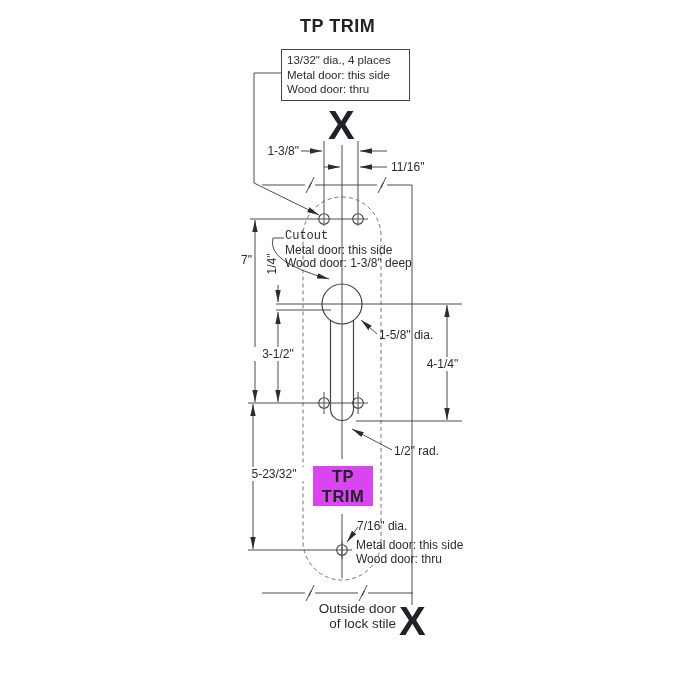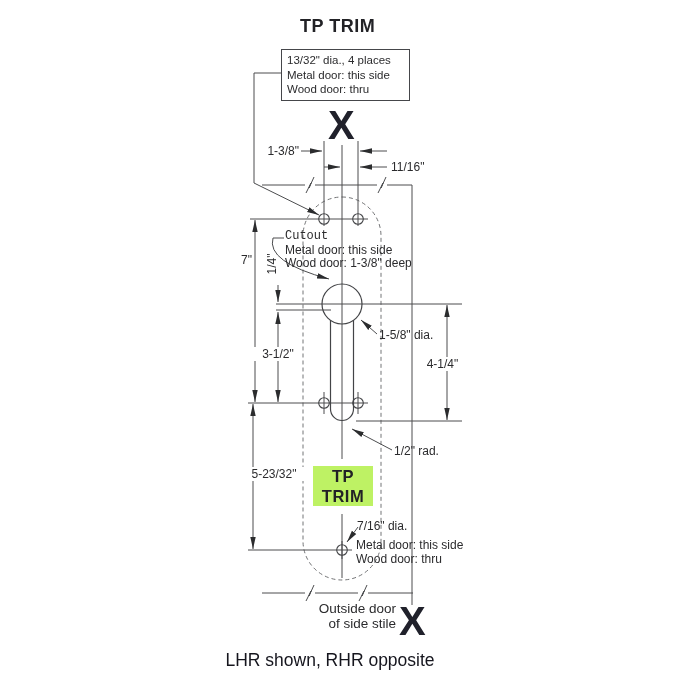--- a/index.html
+++ b/index.html
@@ -26,21 +26,21 @@
   .callout-box{
     position:absolute;left:281px;top:49px;width:129px;
     border:1.2px solid #45464a;background:#ffffff;
     padding:3px 0 3px 5px;font-size:11.5px;line-height:14.5px;color:#2b2b2d;
     box-sizing:border-box;white-space:nowrap;
   }
   .note-block{position:absolute;font-size:12px;line-height:13.5px;color:#2b2b2d;white-space:nowrap;}
   .trim-label{
     position:absolute;left:313px;top:466px;width:60px;text-align:center;
     font-weight:bold;font-size:16.5px;line-height:20px;color:#222226;
-    background:#bef264;letter-spacing:0.5px;
+    background:#d946ef;letter-spacing:0.5px;
   }
   .rot{
     transform:rotate(-90deg);transform-origin:center center;
   }
   .caption{
     position:absolute;left:225px;top:650px;width:210px;text-align:center;
     font-size:17.5px;color:#15151d;
   }
 </style>
 </head>
@@ -156,20 +156,19 @@
     <span style="display:block;">TP</span>
     <span style="display:block;">TRIM</span>
   </div>
 
   <div class="lbl" style="left:357px;top:519px;">7/16" dia.</div>
   <div class="lbl" style="left:356px;top:538px;">Metal door: this side</div>
   <div class="lbl" style="left:356px;top:552px;">Wood door: thru</div>
 
   <div class="lbl right" style="left:238px;top:602px;width:158px;font-size:13.5px;line-height:14.5px;">
     <span style="display:block;">Outside door</span>
-    <span style="display:block;">of side stile</span>
+    <span style="display:block;">of lock stile</span>
   </div>
 
   <div class="xmark" style="left:399px;top:603px;">X</div>
 
-  <div class="caption">LHR shown, RHR opposite</div>
 
 </div>
 
 </body></html>

